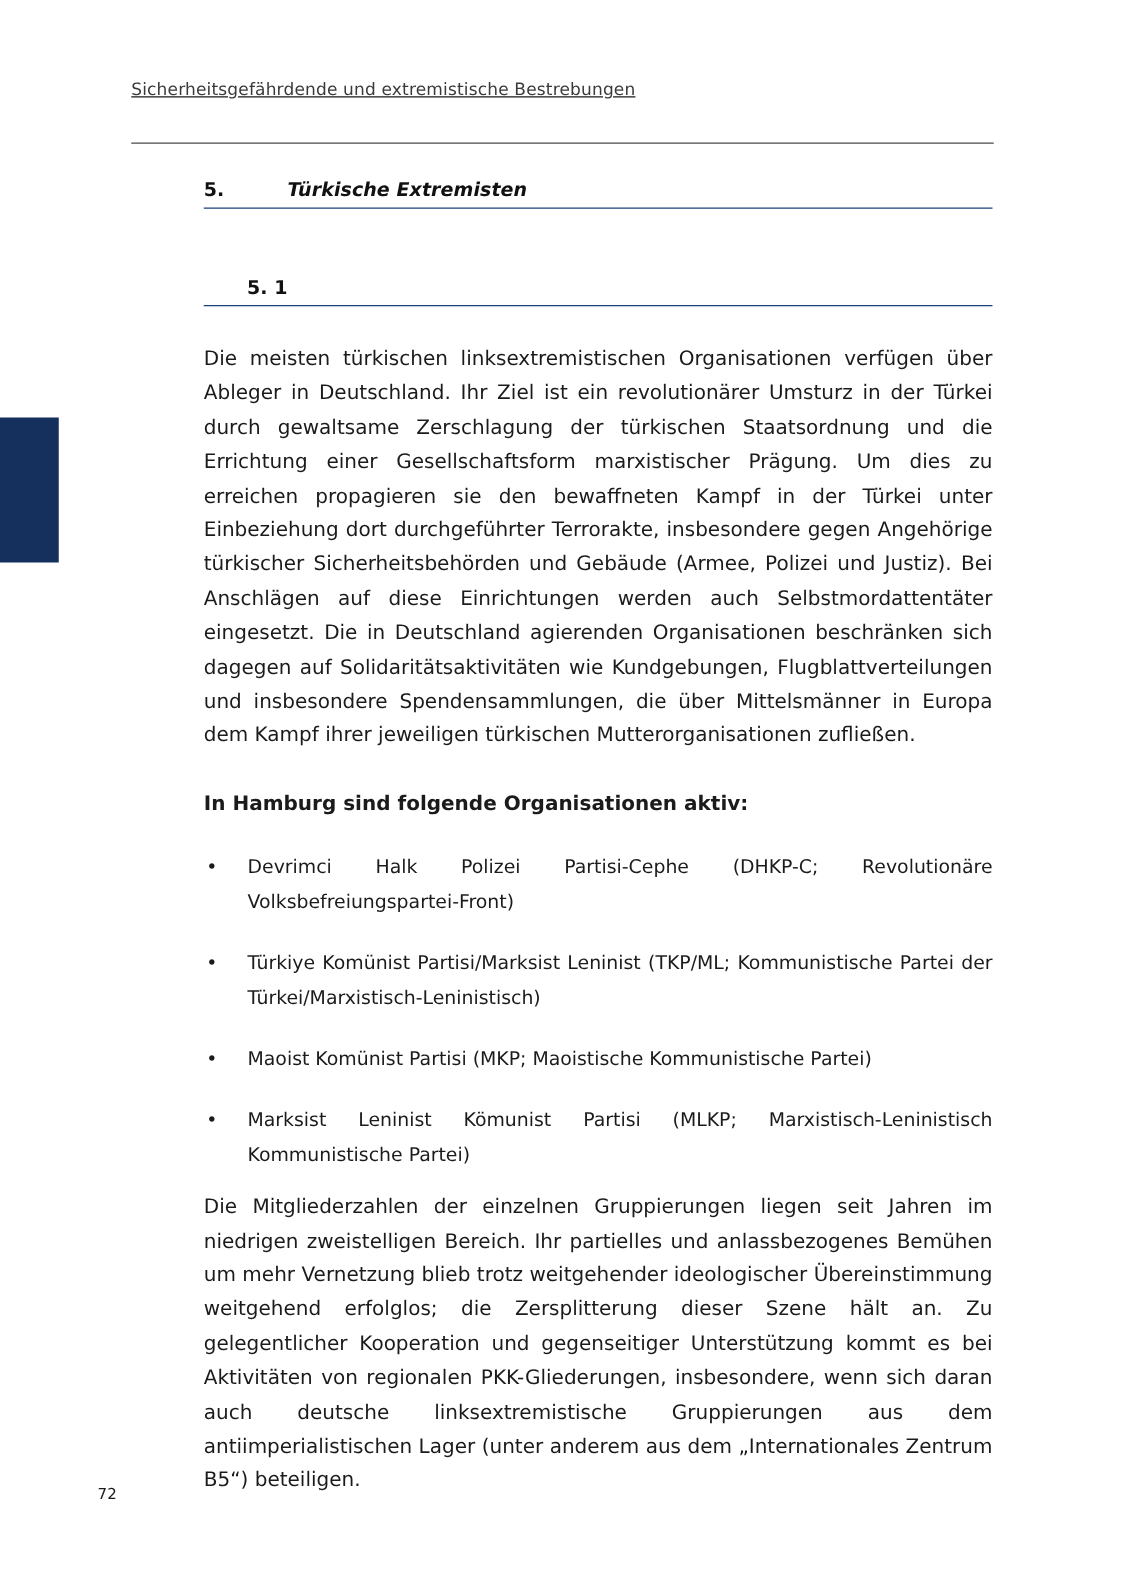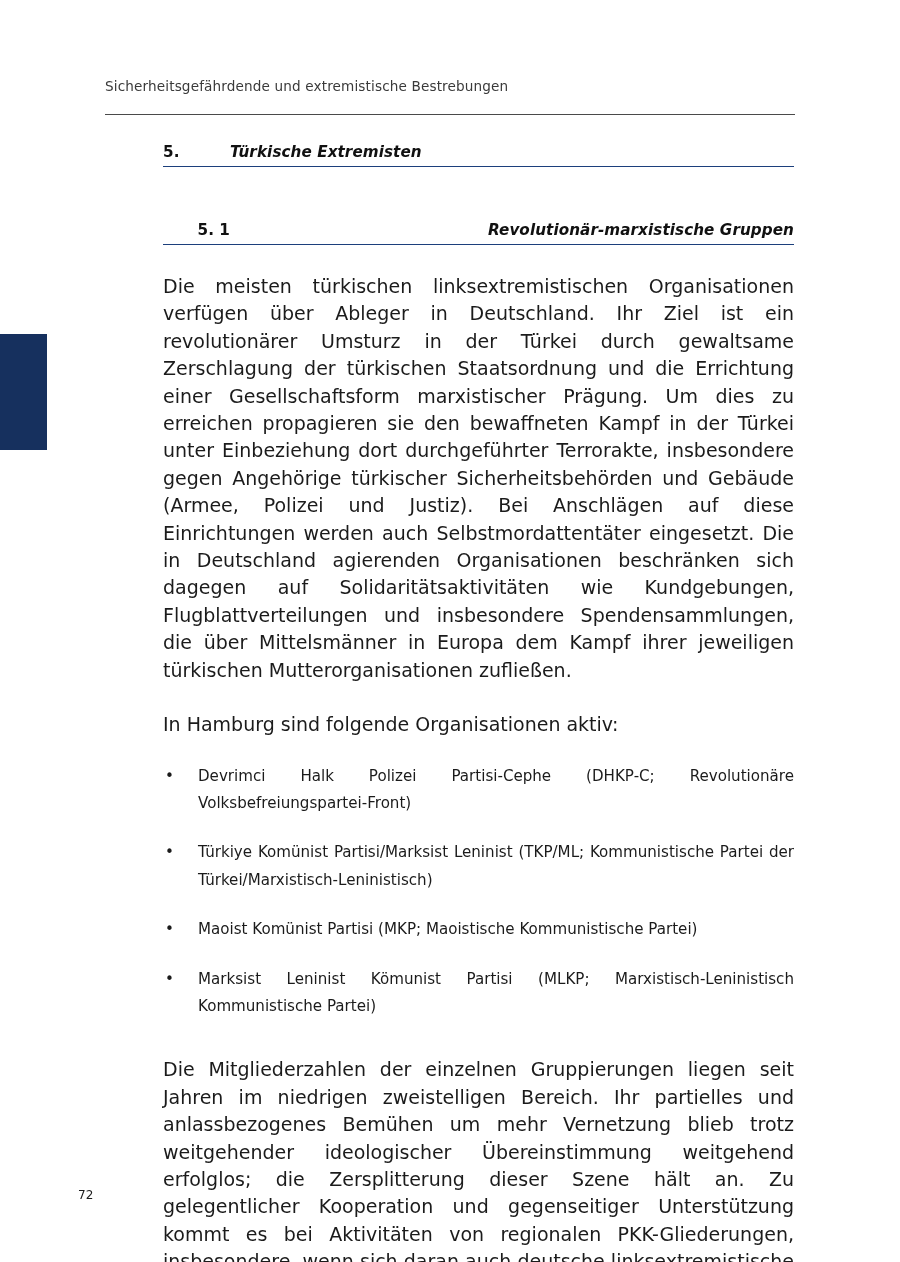--- a/index.html
+++ b/index.html
@@ -28,22 +28,23 @@
     top: 334px;
     width: 47px;
     height: 116px;
     background: #16305e;
   }
 
   
   .running-header {
     position: absolute;
     left: 105px;
-    top: 76px;
+    top: 62px;
     width: 690px;
+    text-decoration: underline;
   }
   .running-header .hdr-line {
     font-size: 13.6px;
     line-height: 20.5px;
     color: #3a3a3a;
     letter-spacing: 0.01em;
     white-space: nowrap;
   }
   .header-rule {
     position: absolute;
@@ -80,30 +81,30 @@
   .heading .title {
     flex: 1 1 auto;
     font-style: italic;
   }
   .h-sec   { margin: 0; }
   .h-sub   { margin: 54px 0 0 0; text-align: right; }
 
   
   p.body {
     margin: 0;
-    font-size: 19px;
+    font-size: 16px;
     line-height: 27.4px;
     text-align: justify;
     text-justify: inter-word;
     color: #1b1b1b;
     hyphens: manual;
   }
   p.first-para { margin-top: 28px; }
-  p.lead-in    { margin-top: 27px; text-align: left; }
-  p.last-para  { margin-top: 36px; }
+  p.lead-in    { margin-top: 27px; text-align: left; font-weight: bold; }
+  p.last-para  { margin-top: 13px; }
 
   
   ul.org-list {
     list-style: none;
     margin: 24px 0 0 0;
     padding: 0;
   }
   ul.org-list li {
     position: relative;
     padding-left: 35px;
@@ -150,21 +151,20 @@
 
   <div class="content">
 
     <div class="heading h-sec">
       <span class="num">5.</span>
       <span class="title">Türkische Extremisten</span>
     </div>
 
     <div class="heading h-sub">
       <span class="num">5. 1</span>
-      <span class="title">Revolutionär-marxistische Gruppen</span>
     </div>
 
     <p class="body first-para">Die meisten türkischen linksextremistischen Organisationen verfügen über Ableger in Deutschland. Ihr Ziel ist ein revolutionärer Umsturz in der Türkei durch gewaltsame Zerschlagung der türkischen Staatsordnung und die Errichtung einer Gesellschaftsform marxistischer Prägung. Um dies zu erreichen propagieren sie den bewaffneten Kampf in der Türkei unter Einbeziehung dort durchgeführter Terrorakte, insbesondere gegen Angehörige türkischer Sicherheitsbehörden und Gebäude (Armee, Polizei und Justiz). Bei Anschlägen auf diese Einrichtungen werden auch Selbstmordattentäter eingesetzt. Die in Deutschland agierenden Organisationen beschränken sich dagegen auf Solidaritätsaktivitäten wie Kundgebungen, Flugblattverteilungen und insbesondere Spendensammlungen, die über Mittelsmänner in Europa dem Kampf ihrer jeweiligen türkischen Mutterorganisationen zufließen.</p>
 
     <p class="body lead-in">In Hamburg sind folgende Organisationen aktiv:</p>
 
     <ul class="org-list">
       <li>
         <span class="bullet">•</span>
         <span class="li-text">Devrimci Halk Polizei Partisi-Cephe (DHKP-C; Revolutionäre Volksbefreiungspartei-Front)</span>

